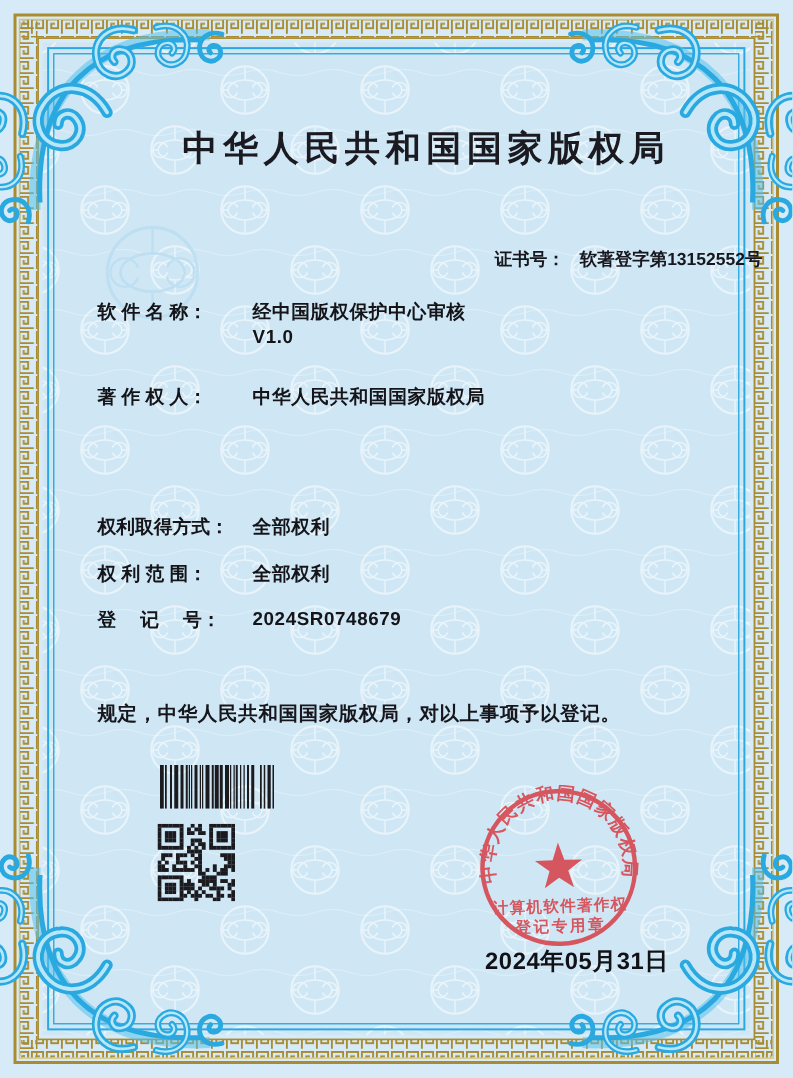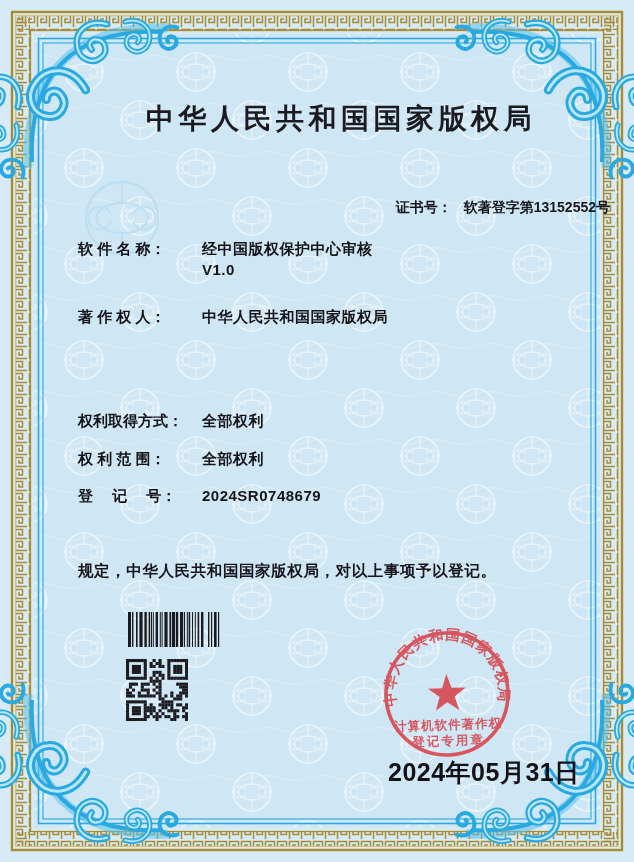--- a/index.html
+++ b/index.html
@@ -9,21 +9,21 @@
   .backdrop{left:0;top:0;z-index:0;}
   .layer{position:absolute;left:0;top:0;width:100%;height:100%;z-index:2;}
   .title{width:100%;text-align:center;font-weight:bold;color:#1a1a20;
          font-size:28px;letter-spacing:4.5px;white-space:nowrap;}
   .certno{right:72px;top:199px;font-size:14px;font-weight:bold;color:#17171d;white-space:nowrap;}
   .certno .lab{margin-right:12px;}
   .frow{font-size:15px;font-weight:bold;color:#141419;white-space:nowrap;}
   .frow .lab{position:absolute;left:78px;top:0;width:118px;}
   .frow .val{position:absolute;left:202px;top:0;letter-spacing:0.5px;}
   .stmt{font-size:15.5px;font-weight:600;color:#16161c;letter-spacing:0.6px;white-space:nowrap;}
-  .date{left:388px;top:756px;font-size:25px;font-weight:bold;color:#111116;letter-spacing:0.5px;}
+  .date{left:388px;top:756px;font-size:19px;font-weight:bold;color:#111116;letter-spacing:0.5px;}
   .sealsvg{left:383px;top:628px;opacity:0.88;}
   .seal-arc{font-size:14.5px;font-weight:bold;letter-spacing:1.2px;}
   .seal-l1{font-size:12.5px;font-weight:bold;letter-spacing:1px;}
   .seal-l2{font-size:12.5px;font-weight:bold;letter-spacing:2px;}
   svg text{font-family:"Liberation Sans","DejaVu Sans",sans-serif;}
 </style>
 </head>
 <body>
 
 <div class="page">

